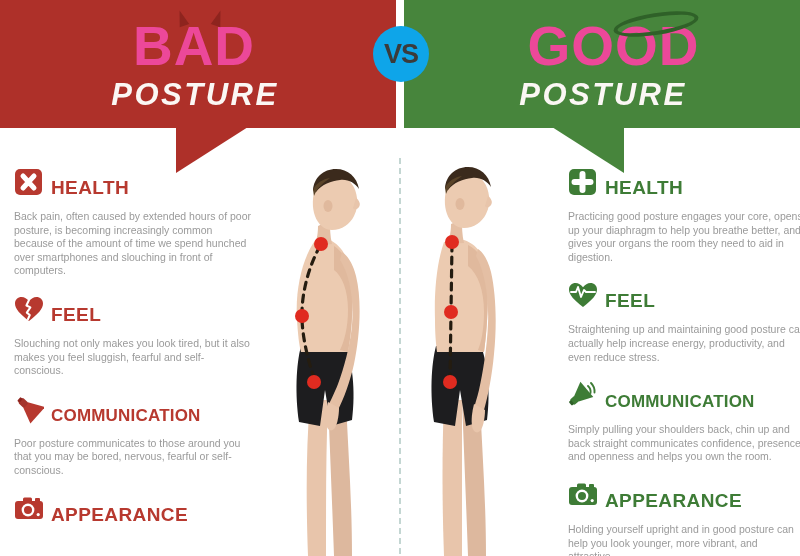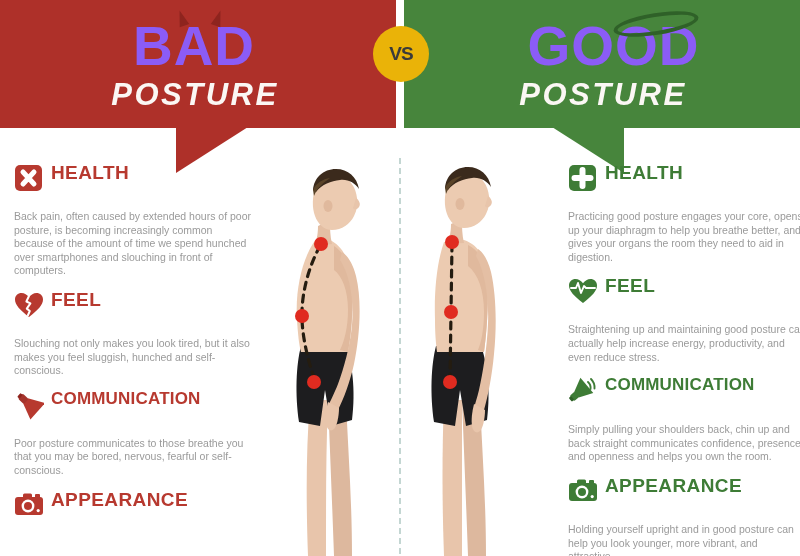--- a/index.html
+++ b/index.html
@@ -31,21 +31,21 @@
     border-left:72px solid transparent;
   }
 
   .title-block { position:absolute; top:0; height:128px; width:400px;
                  display:flex; flex-direction:column; align-items:center;
                  justify-content:center; }
   .title-bad  { left:0; }
   .title-good { left:400px; }
 
   .title-main {
-    color:#8b5cf6; font-size:55px; font-weight:bold; letter-spacing:1px;
+    color:#ec4899; font-size:55px; font-weight:bold; letter-spacing:1px;
     line-height:1; position:relative;
   }
   .title-sub {
     color:#fbf7f4; font-size:31px; font-weight:bold; letter-spacing:2.5px;
     line-height:1; margin-top:5px;font-style:italic;
   }
   .title-bad .title-main { margin-left:-12px; }
   .title-bad .title-sub  { margin-left:-10px; }
   .title-good .title-main { margin-left:27px; }
   .title-good .title-sub  { margin-left:6px; }
@@ -58,35 +58,35 @@
   .horn.l { left:0;  transform:rotate(-18deg); }
   .horn.r { left:36px; transform:rotate(18deg); }
 
   
   .halo { position:absolute; top:-6px; left:86px; width:86px; height:22px;
           border:4px solid #2f6128; border-radius:50%;
           transform:rotate(-9deg); }
 
   .vs-badge {
     position:absolute; left:373px; top:26px; width:56px; height:56px;
-    background:#eab308; border-radius:50%;
+    background:#0ea5e9; border-radius:50%;
     display:flex; align-items:center; justify-content:center;
-    color:#3b3b3b; font-size:19px; font-weight:bold; letter-spacing:-1px;
+    color:#3b3b3b; font-size:27px; font-weight:bold; letter-spacing:-1px;
     z-index:5;
   }
   .vs-stripe { position:absolute; left:396px; top:0; width:8px; height:128px;
                background:#ffffff; z-index:3; }
 
   
   .col { position:absolute; top:163px; width:238px; }
   .col-left  { left:14px; }
   .col-right { left:568px; }
 
   .section { margin-bottom:12px; }
-  .sec-head { display:flex; align-items:flex-start; height:34px; }
+  .sec-head { display:flex; align-items:flex-end; height:34px; }
   .sec-title { font-size:19px; font-weight:bold; letter-spacing:0.4px;
                margin-left:7px; line-height:1; }
   .sec-title.bad  { color:#b7392f; }
   .sec-title.good { color:#3e7c36; }
   .sec-title.small { font-size:17px; letter-spacing:0.2px; }
   .sec-body { font-size:10.5px; line-height:13.6px; color:#9a9a9a;
               margin-top:13px; }
 
   
   .icon { width:30px; height:30px; flex:0 0 30px; position:relative; }
@@ -144,37 +144,37 @@
   <div class="section">
     <div class="sec-head">
       <span class="icon">
         <svg viewBox="0 0 30 30">
           <path d="M15 27 C6 20 1 15 1 9.5 C1 5.5 4 3 7.5 3 C10.5 3 13 4.7 15 7.3 C17 4.7 19.5 3 22.5 3 C26 3 29 5.5 29 9.5 C29 15 24 20 15 27 Z" fill="#b7392f"></path>
           <path d="M15 6 L12.4 11.5 L16.4 13.4 L12.8 18.6 L15.8 21 L13.6 26" stroke="#ffffff" stroke-width="2" fill="none" stroke-linejoin="round"></path>
         </svg>
       </span>
       <span class="sec-title bad">FEEL</span>
     </div>
-    <div class="sec-body">Slouching not only makes you look tired, but it also makes you feel sluggish, hunched and self-conscious.</div>
+    <div class="sec-body">Slouching not only makes you look tired, but it also makes you feel sluggish, fearful and self-conscious.</div>
   </div>
 
   <div class="section">
     <div class="sec-head">
       <span class="icon">
         <svg viewBox="0 0 30 30">
           <g transform="rotate(42 15 16)">
             <path d="M9 11 L25 3 L25 25 L9 18 Z" fill="#b7392f"></path>
             <rect x="2" y="11" width="8" height="7" rx="1.5" fill="#a5342c"></rect>
             <rect x="0" y="12" width="3" height="5" rx="1" fill="#8e241e"></rect>
           </g>
         </svg>
       </span>
       <span class="sec-title bad small">COMMUNICATION</span>
     </div>
-    <div class="sec-body">Poor posture communicates to those breathe you that you may be bored, nervous, fearful or self-conscious.</div>
+    <div class="sec-body">Poor posture communicates to those around you that you may be bored, nervous, fearful or self-conscious.</div>
   </div>
 
   <div class="section">
     <div class="sec-head">
       <span class="icon">
         <svg viewBox="0 0 30 30">
           <rect x="1" y="7" width="28" height="18" rx="3" fill="#b7392f"></rect>
           <rect x="9" y="3.5" width="9" height="5" rx="1.5" fill="#b7392f"></rect>
           <rect x="21" y="4" width="5" height="4" rx="1" fill="#b7392f"></rect>
           <circle cx="14" cy="16" r="6.4" fill="#ffffff"></circle>

